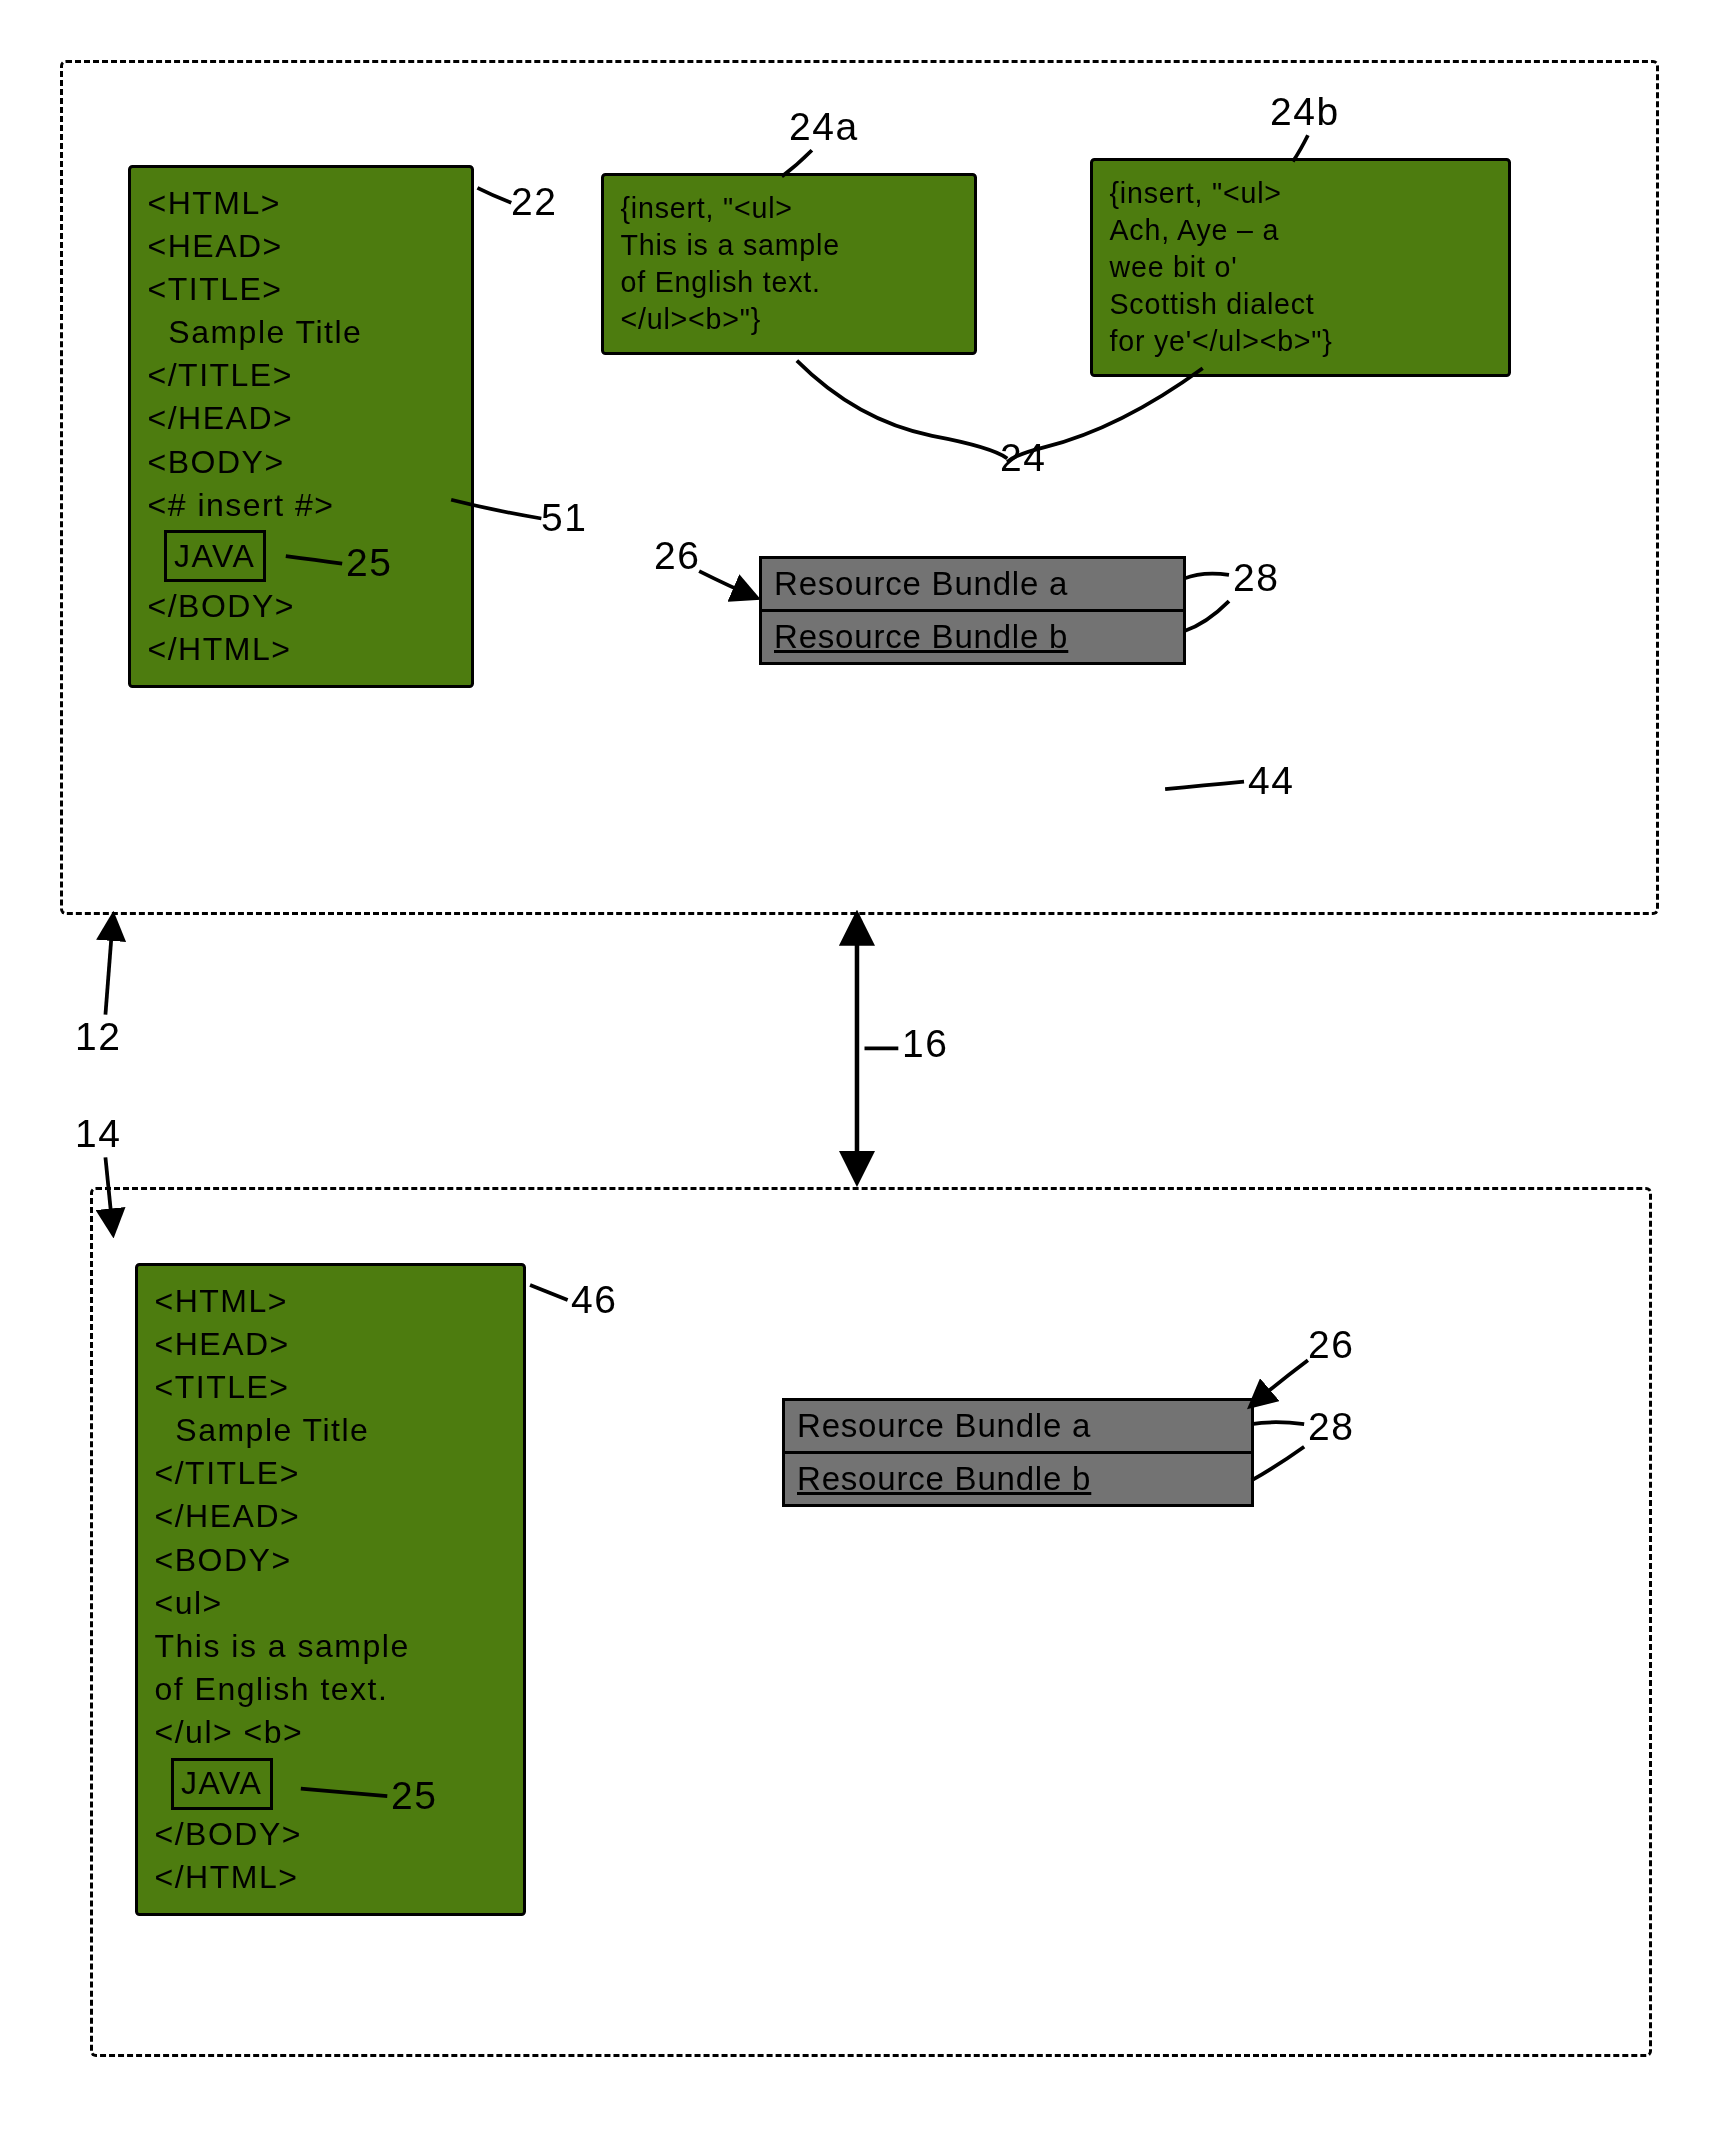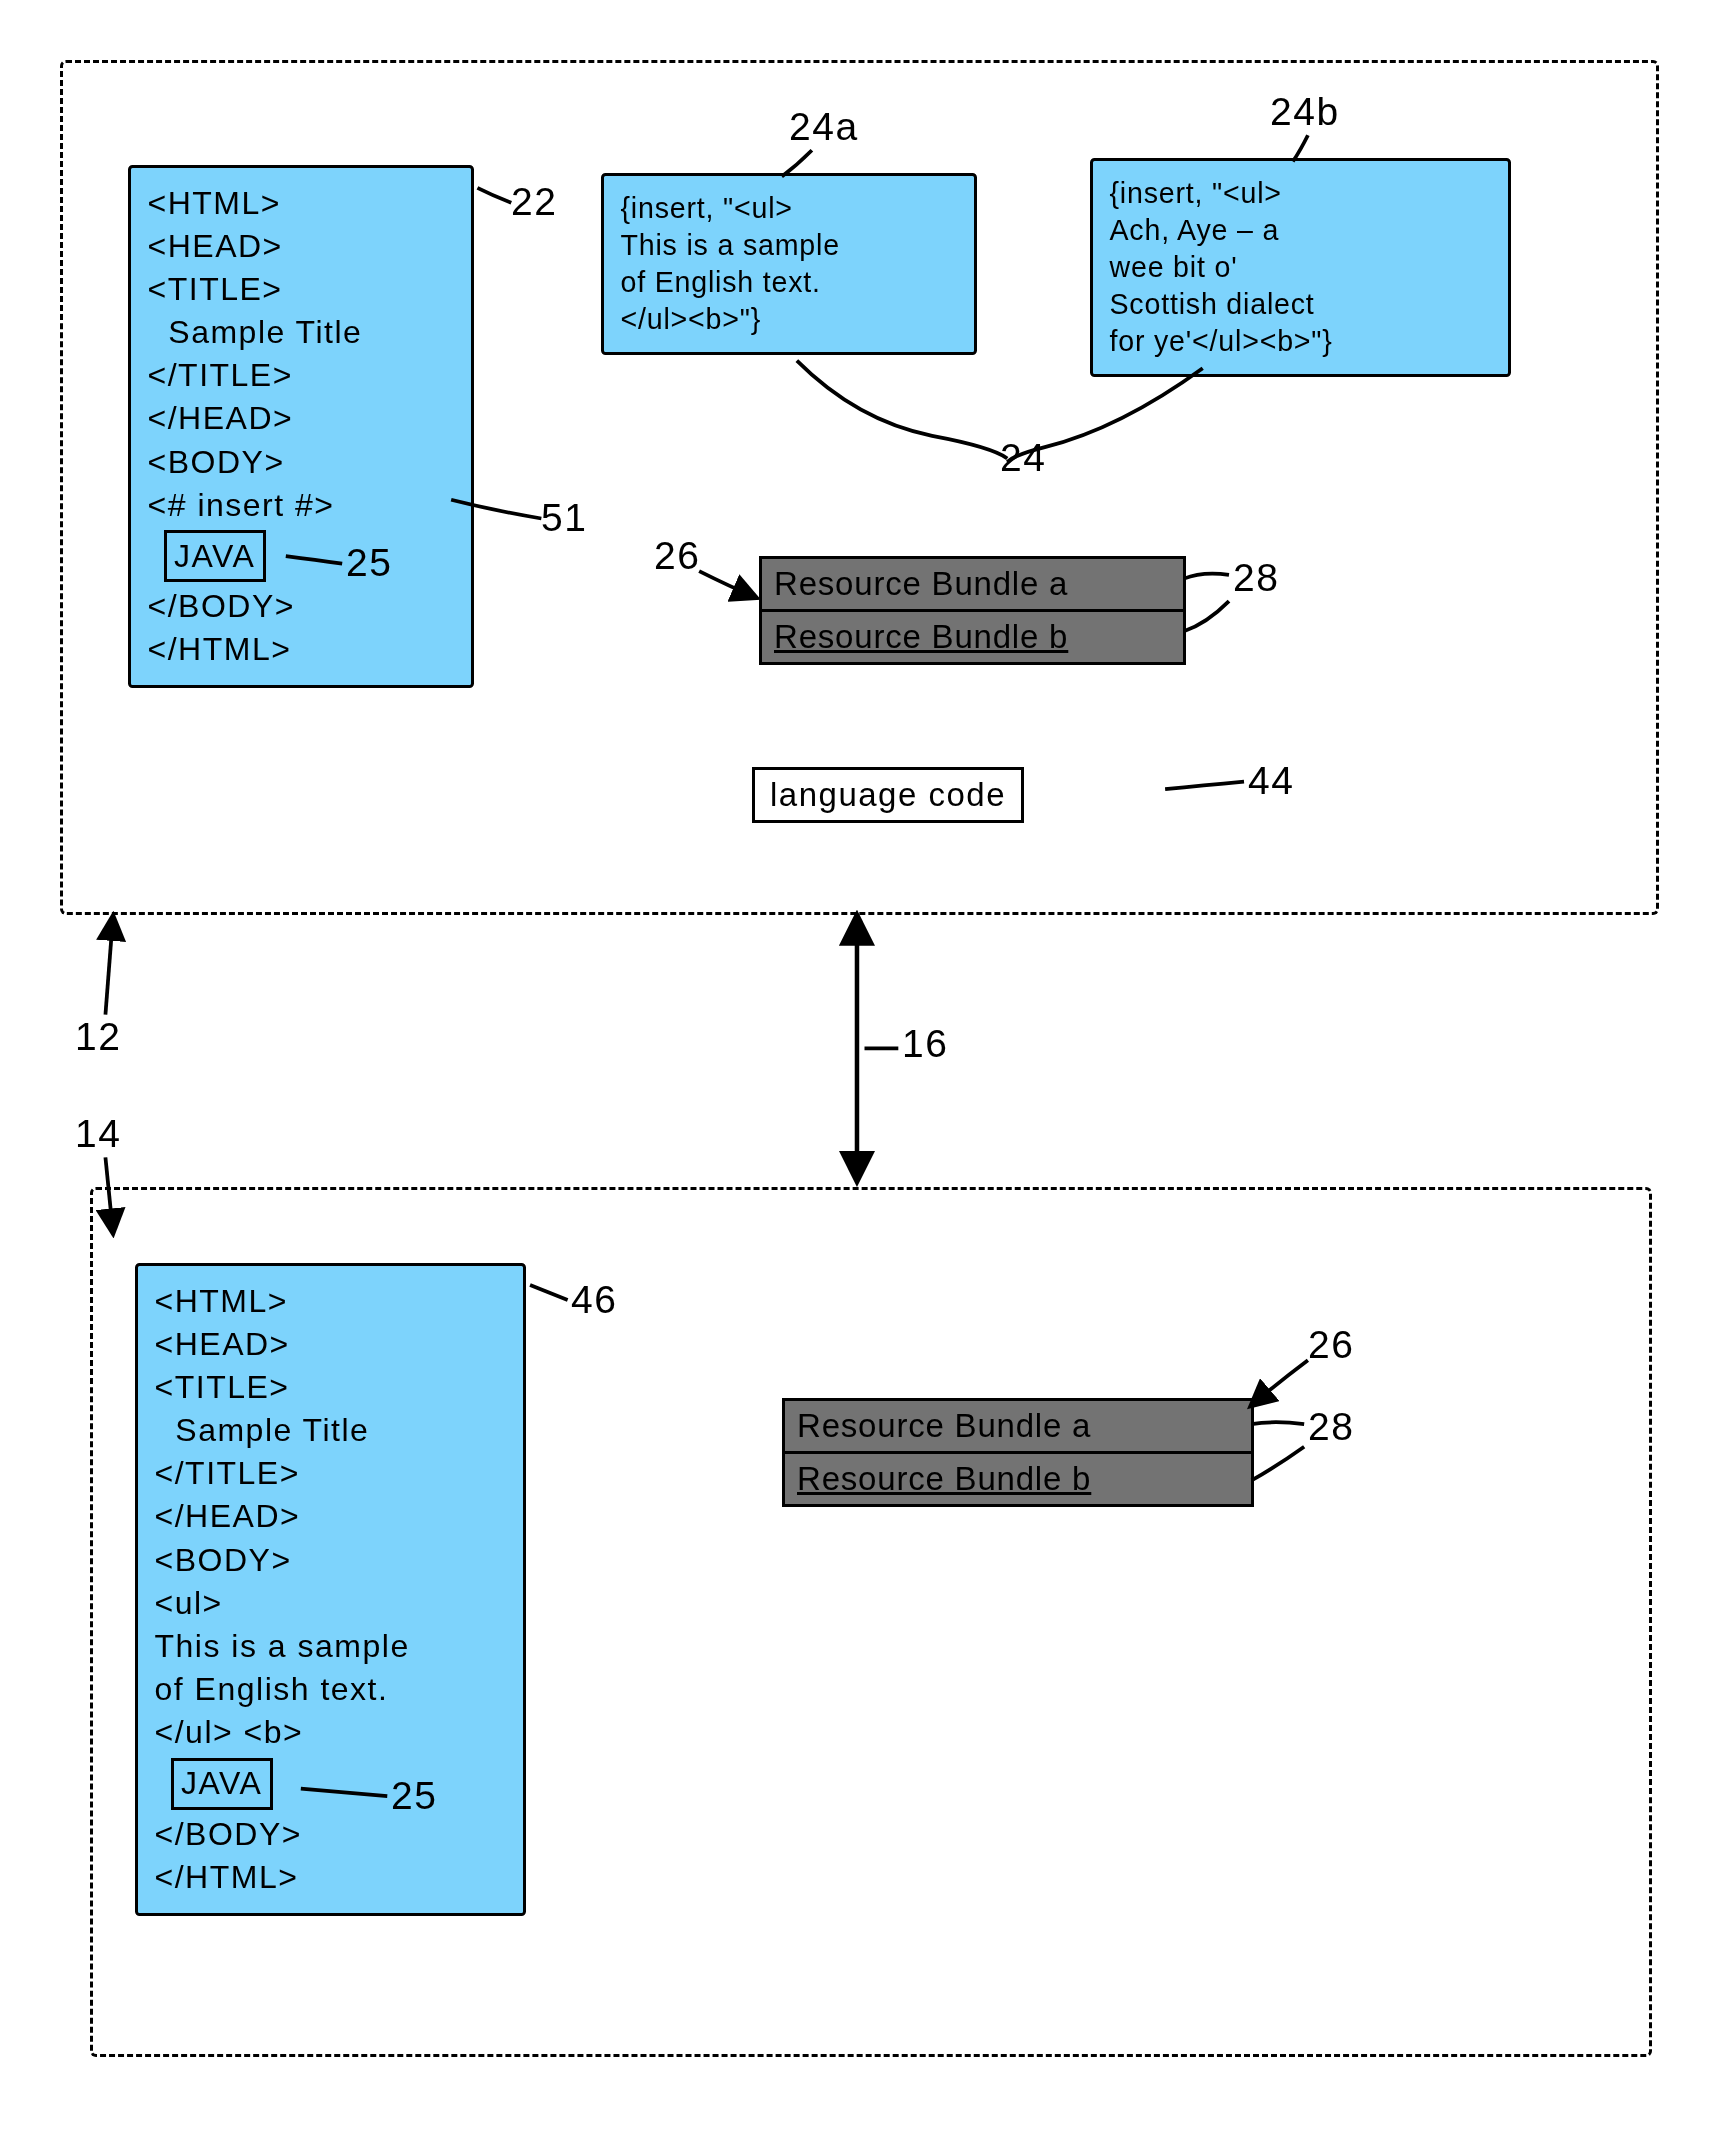--- a/index.html
+++ b/index.html
@@ -15,21 +15,21 @@
   }
   .dashed-box {
     position: absolute;
     border: 3.8px dashed #000;
     border-radius: 6px;
   }
   .solid-box {
     position: absolute;
     border: 3.8px solid #000;
     border-radius: 4.5px;
-    background: #7dd3fc;
+    background: #4d7c0f;
     padding: 13.5px 16.5px;
     box-sizing: border-box;
   }
   .code-line {
     font-size: 32px;
     line-height: 1.35;
     letter-spacing: 1.5px;
     white-space: pre;
   }
   .small-line {
@@ -110,21 +110,20 @@
     <div class="small-line">wee bit o'</div>
     <div class="small-line">Scottish dialect</div>
     <div class="small-line">for ye'&lt;/ul&gt;&lt;b&gt;"}</div>
   </div>
 
   <div class="bundle-box" style="left:729px; top:526px; width:421px;">
     <div class="bundle-row">Resource Bundle a</div>
     <div class="bundle-row">Resource Bundle b</div>
   </div>
 
-  <div class="lang-box" style="left:722px; top:737px;">language code</div>
 
   <div class="solid-box" style="left:105px; top:1233px; width:391px;">
     <div class="code-line">&lt;HTML&gt;</div>
     <div class="code-line">&lt;HEAD&gt;</div>
     <div class="code-line">&lt;TITLE&gt;</div>
     <div class="code-line">  Sample Title</div>
     <div class="code-line">&lt;/TITLE&gt;</div>
     <div class="code-line">&lt;/HEAD&gt;</div>
     <div class="code-line">&lt;BODY&gt;</div>
     <div class="code-line">&lt;ul&gt;</div>

